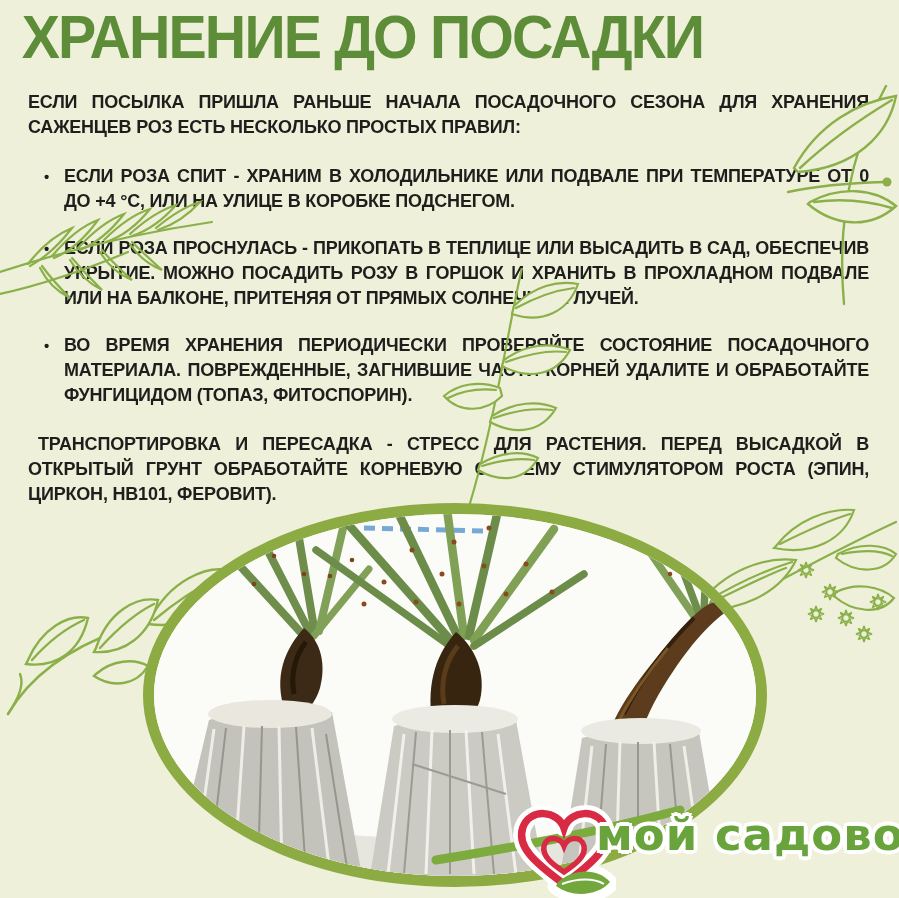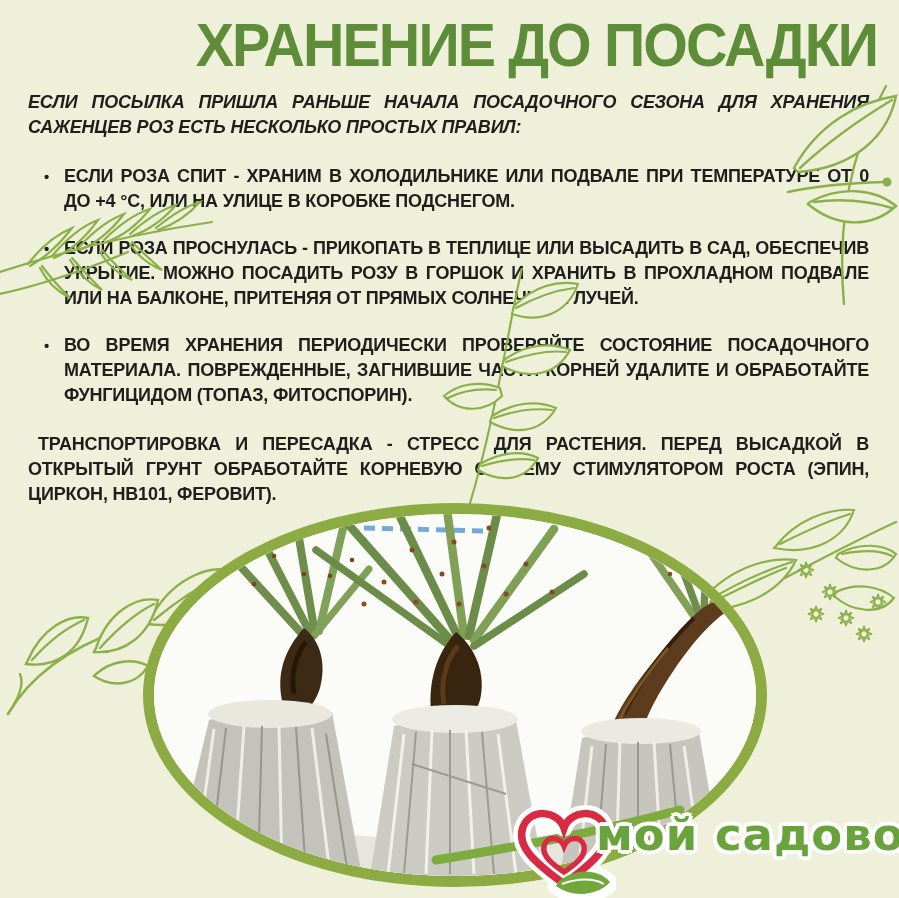--- a/index.html
+++ b/index.html
@@ -2,33 +2,33 @@
 <html><head>
 <meta charset="utf-8">
 <style>
   html,body{margin:0;padding:0;}
   .page{
     position:relative; width:899px; height:898px; overflow:hidden;
     background:#eef0da;
     font-family:"Liberation Sans", sans-serif;
   }
   
-  .title-wrap{position:absolute; top:10px; left:0; width:100%; text-align:right; z-index:1;}
+  .title-wrap{position:absolute; top:2px; left:0; width:100%; text-align:left; z-index:1;}
   .title{
     display:inline-block; color:#5e8d3a; font-weight:bold; font-size:61px;
     letter-spacing:-2px; transform:scaleX(.94); transform-origin:center;
     white-space:nowrap;
   }
   
   .content{
     position:absolute; left:28px; right:30px; top:86px; z-index:1;
     color:#1e1e1c; font-weight:bold; font-size:18px; line-height:25px;
     letter-spacing:-0.2px; text-align:justify;
   }
-  .intro{margin:4px 0 24px 0;font-style:italic;}
+  .intro{margin:4px 0 24px 0;}
   ul.rules{list-style:none; margin:0; padding:0 0 0 36px;}
   ul.rules li{position:relative; margin:0 0 22px 0;}
   ul.rules li::before{
     content:"•"; position:absolute; left:-20px; top:0px; font-size:15px; color:#1e1e1c;
   }
   .outro{margin:24px 0 0 0; text-indent:10px;}
   
   .decor{position:absolute; z-index:2; pointer-events:none;}
   .decor svg{display:block;}
   

